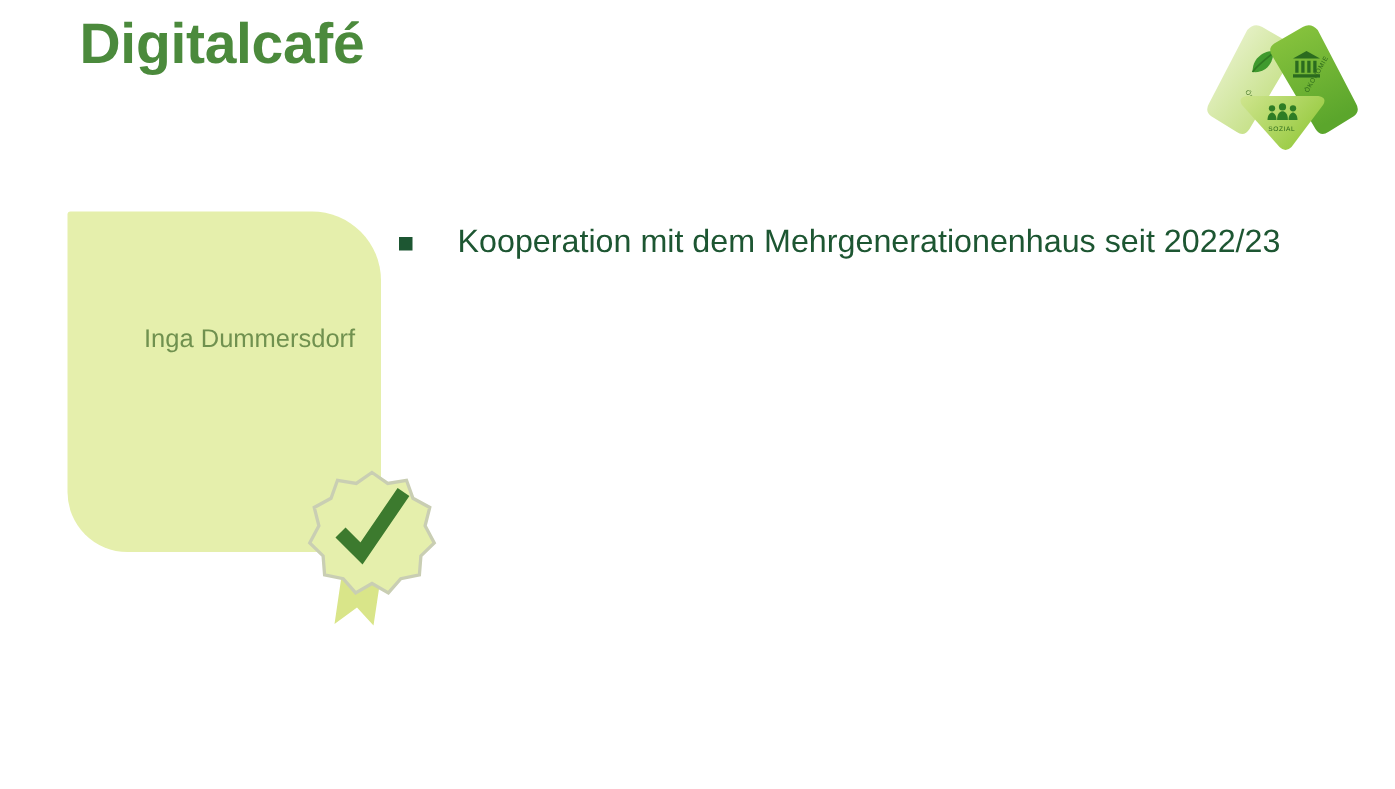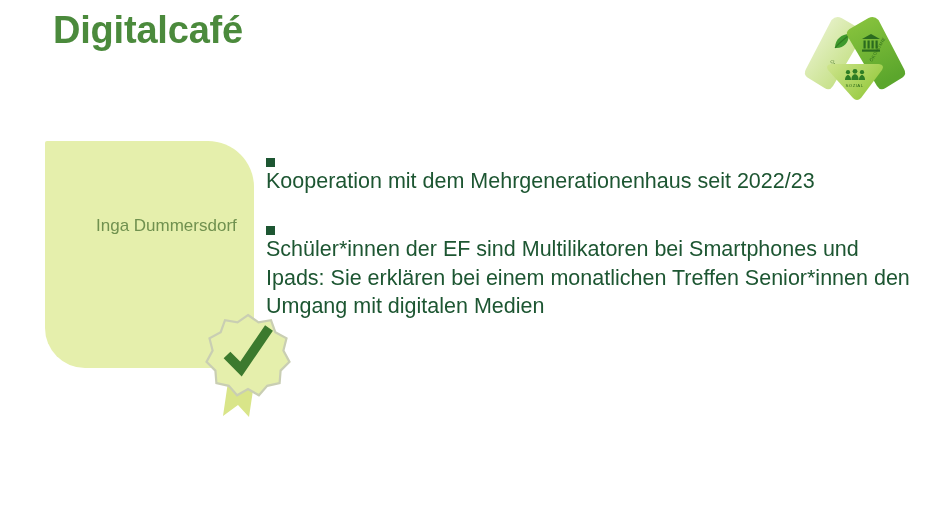--- a/index.html
+++ b/index.html
@@ -90,21 +90,20 @@
   .bullets {
     position: absolute;
     left: 266px;
     top: 147px;
     width: 645px;
   }
   .bullet-item {
     display: flex;
     align-items: flex-start;
     margin-bottom: 20px;
-    flex-direction: column;
   }
   .bullet-item:last-child { margin-bottom: 0; }
   .bullet-marker {
     flex: 0 0 auto;
     width: 9px;
     height: 9px;
     background: #1d5632;
     margin-top: 11px;
     margin-right: 30px;
   }
@@ -196,19 +195,15 @@
 
       <path d="M24 42 L38 56 L66 15" stroke="#3c7a2e" stroke-width="9.5" fill="none" stroke-linecap="butt" stroke-linejoin="miter"></path>
     </svg>
   </div>
 
   <div class="bullets">
     <div class="bullet-item">
       <span class="bullet-marker"></span>
       <span class="bullet-text">Kooperation mit dem Mehrgenerationenhaus seit 2022/23</span>
     </div>
-    <div class="bullet-item">
-      <span class="bullet-marker"></span>
-      <span class="bullet-text">Schüler*innen der EF sind Multilikatoren bei Smartphones und Ipads: Sie erklären bei einem monatlichen Treffen Senior*innen den Umgang mit digitalen Medien</span>
-    </div>
   </div>
 
 </div>
 
 </body></html>

